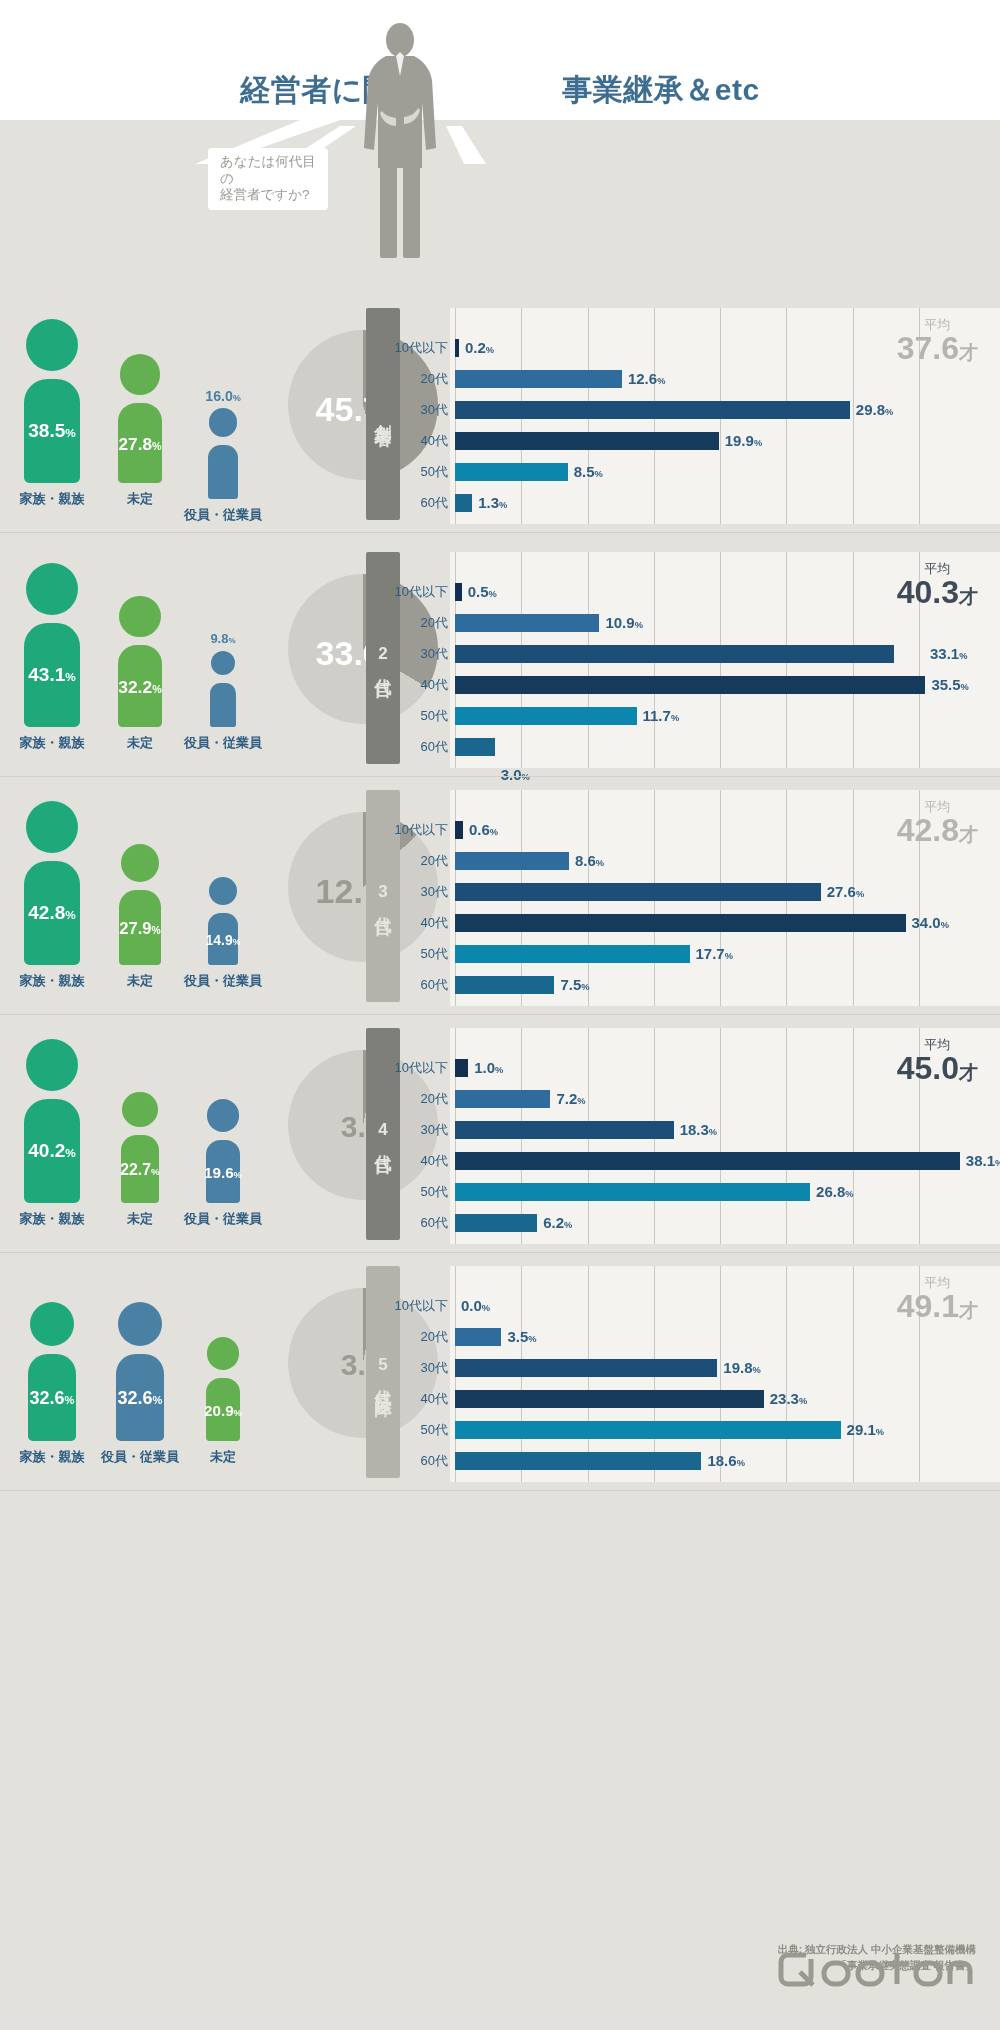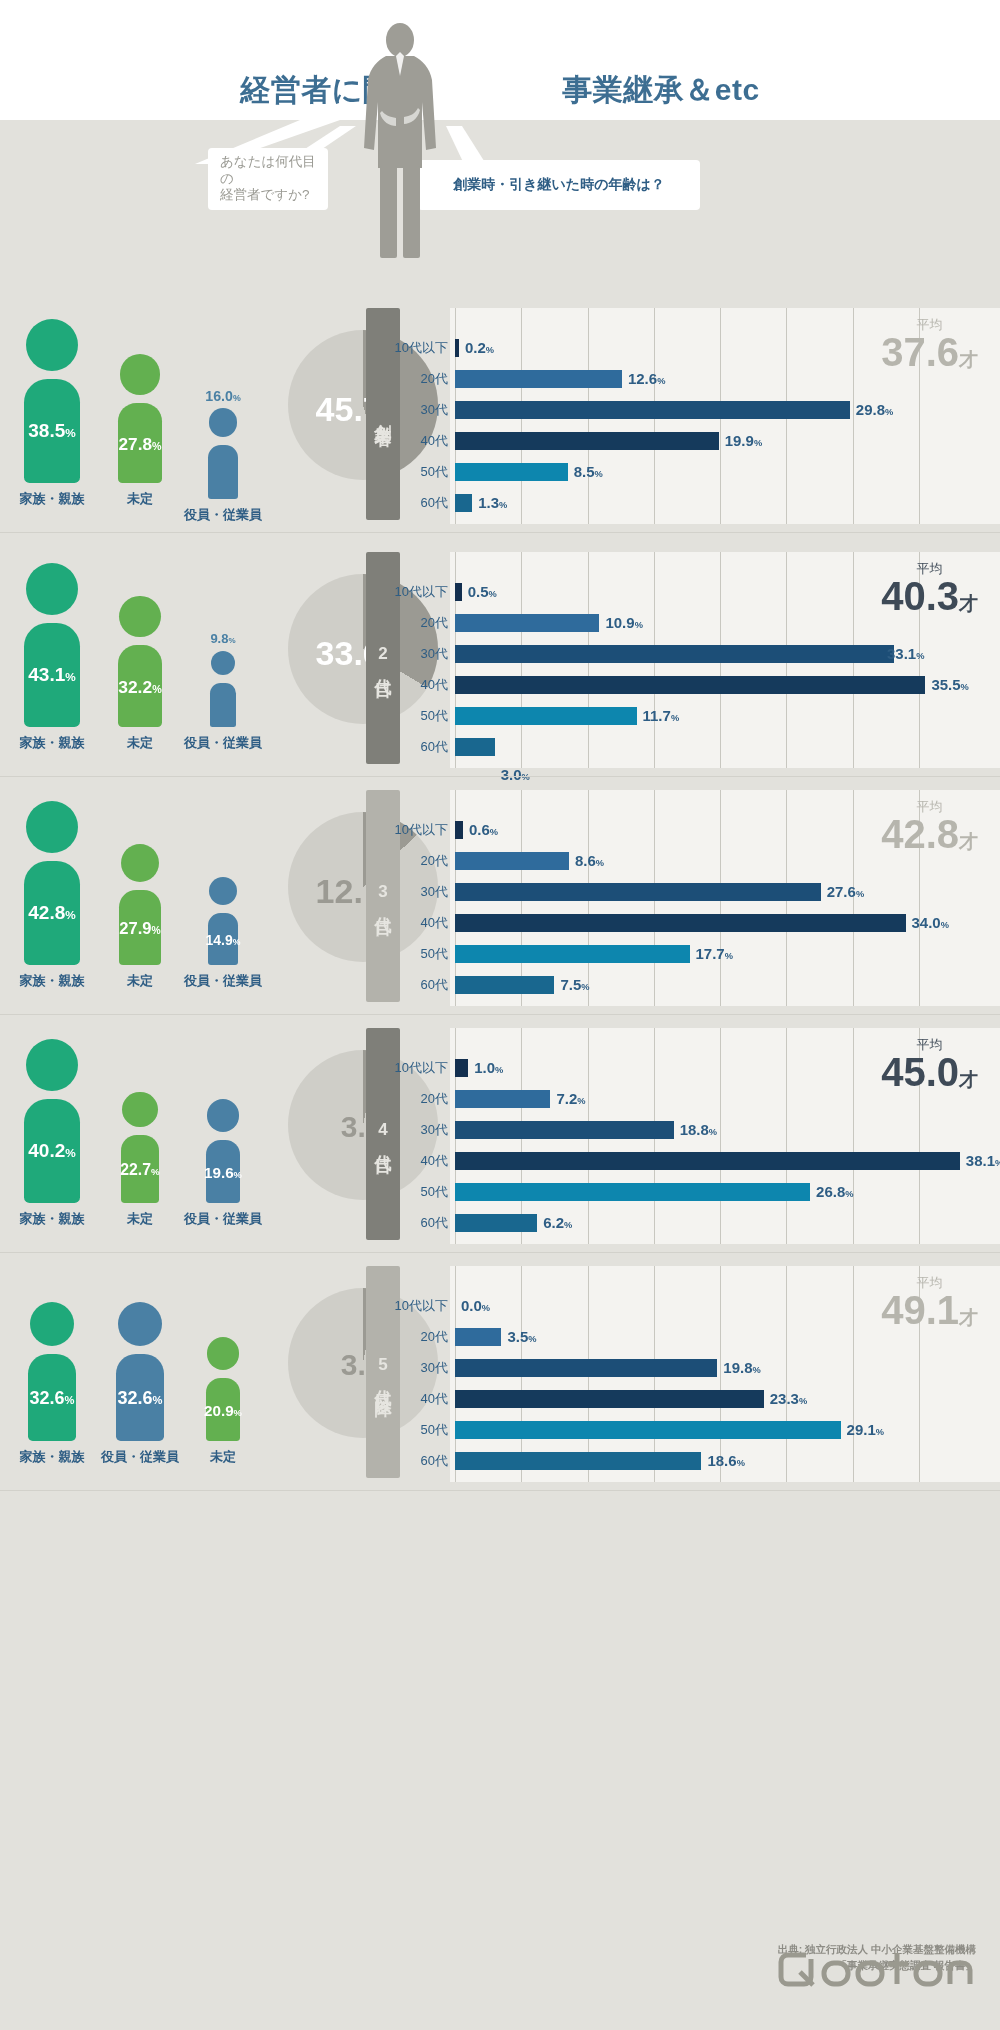--- a/index.html
+++ b/index.html
@@ -91,21 +91,21 @@
     position:absolute; top:0; line-height:24px;
     font-size:15px; font-weight:bold; color:#2e5d84; white-space:nowrap;
   }
   .bar-val .pct { font-size:0.62em; }
 
   .axis-ticks { position:absolute; font-size:10px; color:#a9a8a0; font-weight:bold; }
   .axis-ticks span { position:absolute; transform:translateX(-50%); }
 
   .avg { position:absolute; text-align:center; white-space:nowrap; }
   .avg .avg-kana { font-size:13px; display:block; line-height:1.1; }
-  .avg .avg-num { font-size:40px; font-weight:bold; line-height:1; }
+  .avg .avg-num { font-size:32px; font-weight:bold; line-height:1; }
   .avg .avg-unit { font-size:19px; font-weight:bold; }
 
   
   .divider { position:absolute; left:0; width:1000px; height:1px; background:#d2d1cb; }
 
   
   .footer { position:absolute; left:0; bottom:0; width:1000px; height:120px; }
   .src {
     position:absolute; right:24px; text-align:right;
     font-size:10.5px; font-weight:bold; color:#8d8c85; line-height:1.5;
@@ -148,23 +148,20 @@
   <div class="ribbon-layer">
     <svg width="1000" height="130" style="position:absolute;left:0;top:0">
       <polygon points="300,0 340,0 215,44 195,44" fill="#ffffff"></polygon>
       <polygon points="340,6 356,6 300,44 282,44" fill="#ffffff"></polygon>
       <polygon points="446,6 462,6 486,44 464,44" fill="#ffffff"></polygon>
     </svg>
 
     <div class="qbox" id="qbox2">
       <span class="qtext" style="white-space:pre-line">あなたは何代目の
 経営者ですか?</span>
-    </div>
-    <div class="qbox" id="qbox3">
-      <span class="qtext">創業時・引き継いた時の年齢は？</span>
     </div>
   </div>
 
 
   <div id="rows-container">
       <div class="row" style="top: 308px; height: 238px;">
         <div class="chart-white-bg" style="left: 450px; top: 0px; width: 550px; height: 216px;"></div>
         <div class="grid-line" style="left: 455px; height: 216px;"></div>
         <div class="grid-line" style="left: 521.25px; height: 216px;"></div>
         <div class="grid-line" style="left: 587.5px; height: 216px;"></div>
@@ -270,21 +267,21 @@
           <div class="bar-val" style="left: 467.625px;"><span>0.5</span><span class="pct">%</span></div>
         </div>
         <div class="bar-row" style="top: 59px;">
           <div class="bar-cat" style="left: 392px;">20代</div>
           <div class="bar" style="left: 455px; width: 144.425px; background: rgb(47, 107, 156);"></div>
           <div class="bar-val" style="left: 605.425px;"><span>10.9</span><span class="pct">%</span></div>
         </div>
         <div class="bar-row" style="top: 90px;">
           <div class="bar-cat" style="left: 392px;">30代</div>
           <div class="bar" style="left: 455px; width: 438.575px; background: rgb(28, 78, 119);"></div>
-          <div class="bar-val" style="left: 887px;"><span>33.1</span><span class="pct">%</span></div>
+          <div class="bar-val" style="left: 930px;"><span>33.1</span><span class="pct">%</span></div>
         </div>
         <div class="bar-row" style="top: 121px;">
           <div class="bar-cat" style="left: 392px;">40代</div>
           <div class="bar" style="left: 455px; width: 470.375px; background: rgb(21, 58, 92);"></div>
           <div class="bar-val" style="left: 931.375px;"><span>35.5</span><span class="pct">%</span></div>
         </div>
         <div class="bar-row" style="top: 152px;">
           <div class="bar-cat" style="left: 392px;">50代</div>
           <div class="bar" style="left: 455px; width: 181.525px; background: rgb(13, 134, 174);"></div>
           <div class="bar-val" style="left: 642.525px;"><span>11.7</span><span class="pct">%</span></div>
@@ -404,21 +401,21 @@
           <div class="bar-val" style="left: 474.25px;"><span>1.0</span><span class="pct">%</span></div>
         </div>
         <div class="bar-row" style="top: 59px;">
           <div class="bar-cat" style="left: 392px;">20代</div>
           <div class="bar" style="left: 455px; width: 95.4px; background: rgb(47, 107, 156);"></div>
           <div class="bar-val" style="left: 556.4px;"><span>7.2</span><span class="pct">%</span></div>
         </div>
         <div class="bar-row" style="top: 90px;">
           <div class="bar-cat" style="left: 392px;">30代</div>
           <div class="bar" style="left: 455px; width: 218.625px; background: rgb(28, 78, 119);"></div>
-          <div class="bar-val" style="left: 679.625px;"><span>18.8</span><span class="pct">%</span></div>
+          <div class="bar-val" style="left: 679.625px;"><span>18.3</span><span class="pct">%</span></div>
         </div>
         <div class="bar-row" style="top: 121px;">
           <div class="bar-cat" style="left: 392px;">40代</div>
           <div class="bar" style="left: 455px; width: 504.825px; background: rgb(21, 58, 92);"></div>
           <div class="bar-val" style="left: 965.825px;"><span>38.1</span><span class="pct">%</span></div>
         </div>
         <div class="bar-row" style="top: 152px;">
           <div class="bar-cat" style="left: 392px;">50代</div>
           <div class="bar" style="left: 455px; width: 355.1px; background: rgb(13, 134, 174);"></div>
           <div class="bar-val" style="left: 816.1px;"><span>26.8</span><span class="pct">%</span></div>

